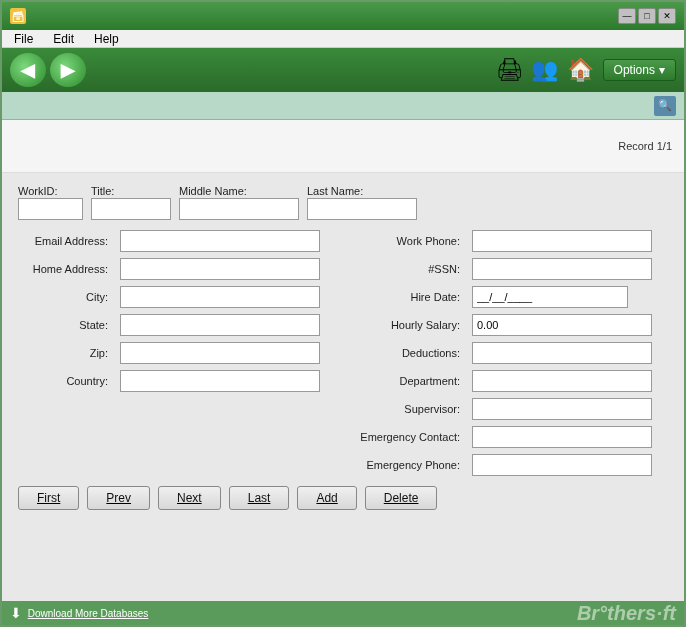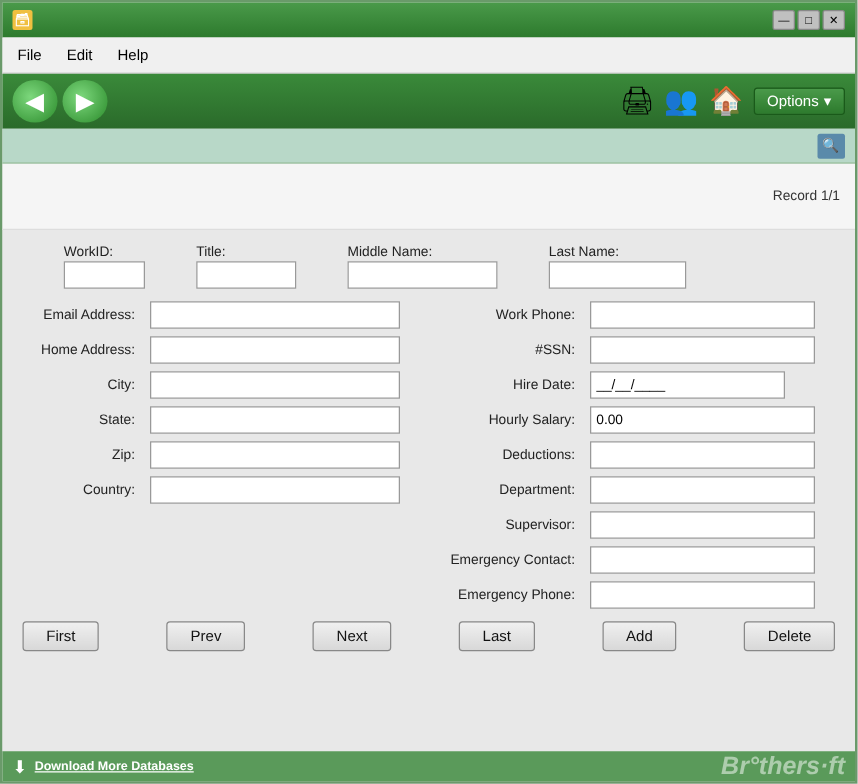--- a/index.html
+++ b/index.html
@@ -62,21 +62,21 @@
       cursor: pointer;
       color: #000;
     }
 
     .menu-bar {
       background: #f0f0f0;
       border-bottom: 1px solid #ccc;
       padding: 2px 8px;
       display: flex;
       gap: 12px;
-      height: 29px;
+      height: 18px;
       align-items: center;
     }
 
     .menu-item {
       font-size: 12px;
       cursor: pointer;
       padding: 1px 4px;
     }
 
     .toolbar {
@@ -174,21 +174,20 @@
       flex: 1;
       background: #e8e8e8;
       padding: 8px 16px;
       overflow-y: auto;
     }
 
     .field-group {
       display: flex;
       flex-direction: column;
       gap: 1px;
-      margin-left: 33px;
     }
 
     label {
       font-size: 11px;
       color: #222;
       white-space: nowrap;
     }
 
     input[type="text"] {
       border: 1px solid #999;
@@ -225,23 +224,24 @@
 
     .field-label {
       text-align: right;
       white-space: nowrap;
       font-size: 11px;
       color: #222;
     }
 
     .buttons-row {
       display: flex;
-      justify-content: space-between;
+      justify-content: flex-start;
       gap: 8px;
       padding: 10px 0 6px 0;
+      text-decoration: underline;
     }
 
     .action-btn {
       padding: 4px 18px;
       background: linear-gradient(to bottom, #f0f0f0, #d8d8d8);
       border: 1px solid #888;
       border-radius: 3px;
       cursor: pointer;
       font-size: 12px;
       color: #111;
@@ -463,18 +463,18 @@
       <button class="action-btn">Last</button>
       <button class="action-btn">Add</button>
       <button class="action-btn">Delete</button>
     </div>
 
   </div>
 
   <div class="status-bar">
     <div class="status-left">
       <span class="status-icon">⬇</span>
-      <span style="cursor:pointer;text-decoration:underline;font-weight:bold;">Download More Databases</span>
+      <span style="cursor:pointer;text-decoration:underline;">Download More Databases</span>
     </div>
     <div class="watermark">Br°thers·ft</div>
   </div>
 
 </div>
 
 </body></html>

